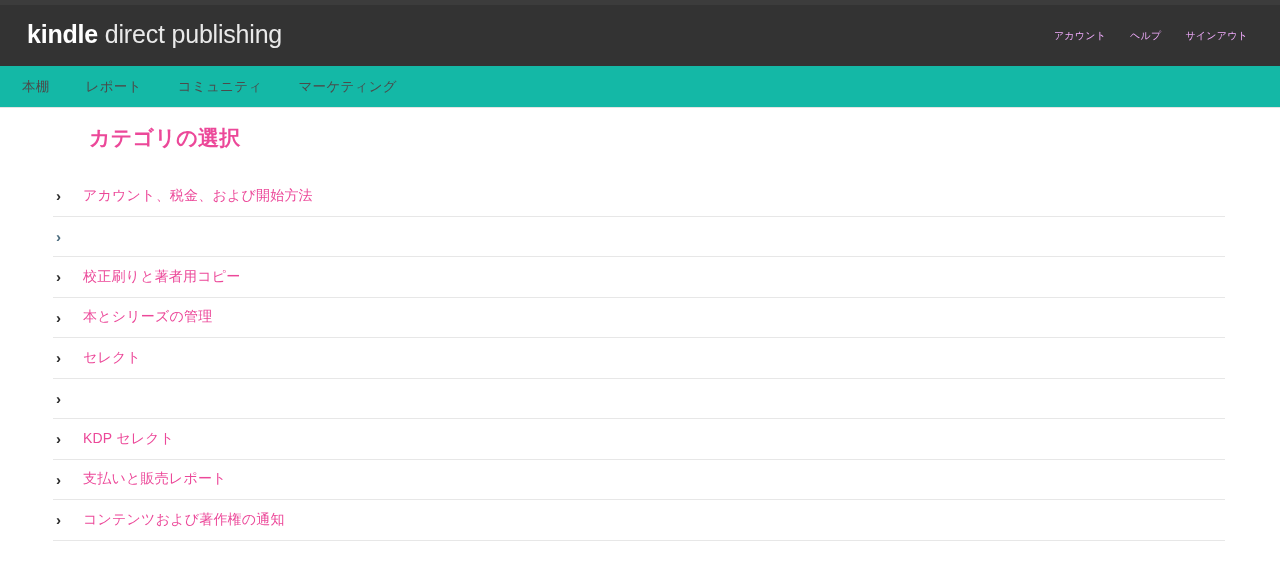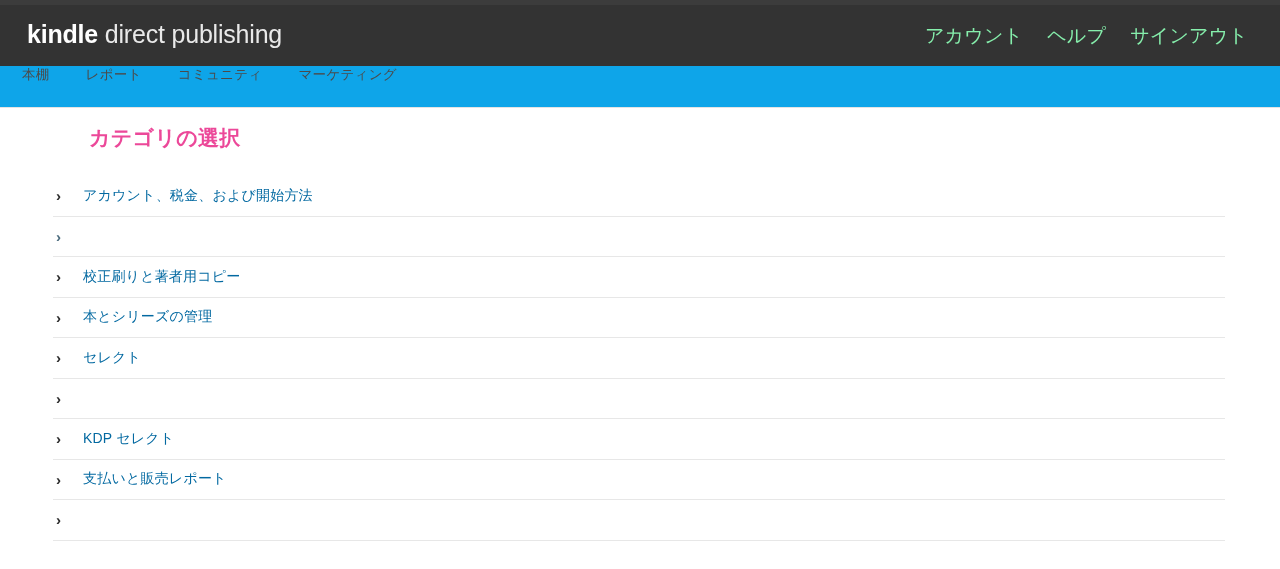--- a/index.html
+++ b/index.html
@@ -50,34 +50,34 @@
     color: #e9e9e9;
   }
 
   .account-nav {
     display: flex;
     align-items: center;
     gap: 24px;
     padding-right: 10px;
   }
   .account-nav a {
-    color: #86efac;
-    font-size: 19px;
+    color: #f0abfc;
+    font-size: 10px;
     text-decoration: none;
     letter-spacing: 0.2px;
     white-space: nowrap;
   }
 
   
   .subnav {
     height: 42px;
-    background: #0ea5e9;
+    background: #14b8a6;
     border-bottom: 1px solid #e4e4e4;
     display: flex;
-    align-items: flex-start;
+    align-items: center;
     padding-left: 22px;
   }
   .subnav a {
     color: #4b4b4b;
     font-size: 13.5px;
     text-decoration: none;
     letter-spacing: 0.3px;
     white-space: nowrap;
     margin-right: 36px;
   }
@@ -126,21 +126,21 @@
     flex: 0 0 30px;
     font-size: 15px;
     font-weight: bold;
     color: #2b2b2b;
     line-height: 1;
     padding-left: 3px;
   }
 
   .category-label {
     font-size: 14px;
-    color: #0369a1;
+    color: #ec4899;
     letter-spacing: 0.2px;
     white-space: nowrap;
   }
 
   .category-row.is-active .chevron-icon,
   .category-row.is-active .category-label {
     color: #4b6b7d;
   }
 </style>
 </head>
@@ -195,15 +195,16 @@
       <li class="category-row">
         <span class="chevron-icon">›</span>
         <span class="category-label">KDP セレクト</span>
       </li>
       <li class="category-row">
         <span class="chevron-icon">›</span>
         <span class="category-label">支払いと販売レポート</span>
       </li>
       <li class="category-row">
         <span class="chevron-icon">›</span>
+        <span class="category-label">コンテンツおよび著作権の通知</span>
       </li>
     </ul>
 </main>
 
 </body></html>

